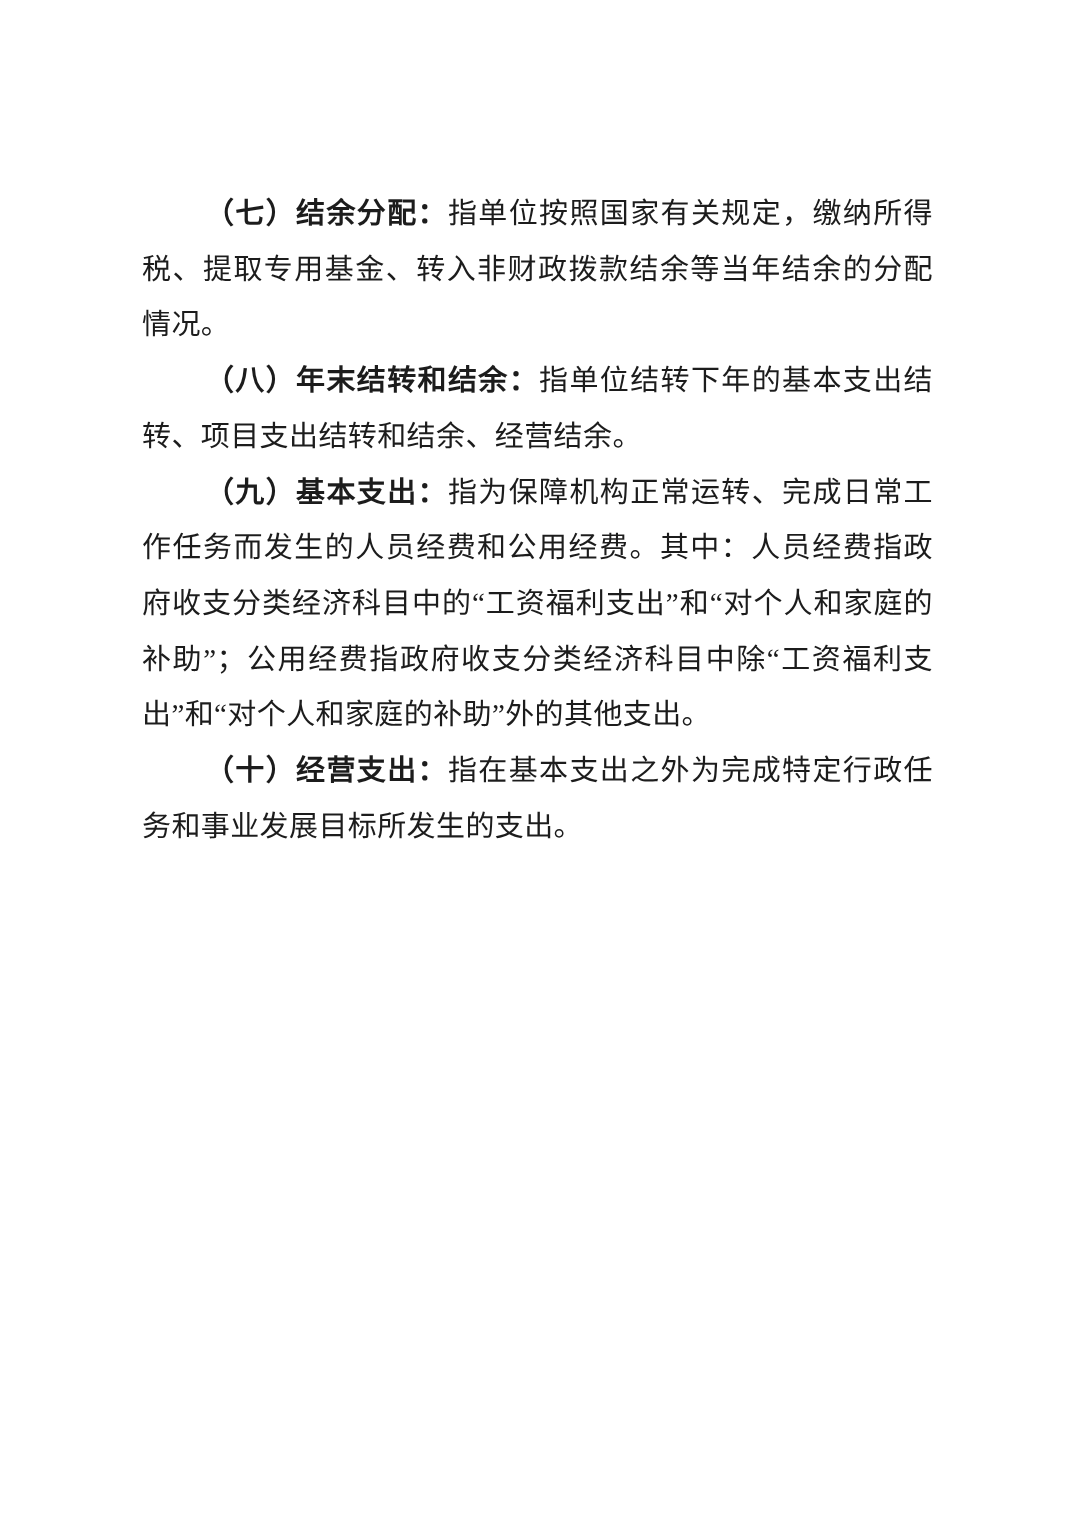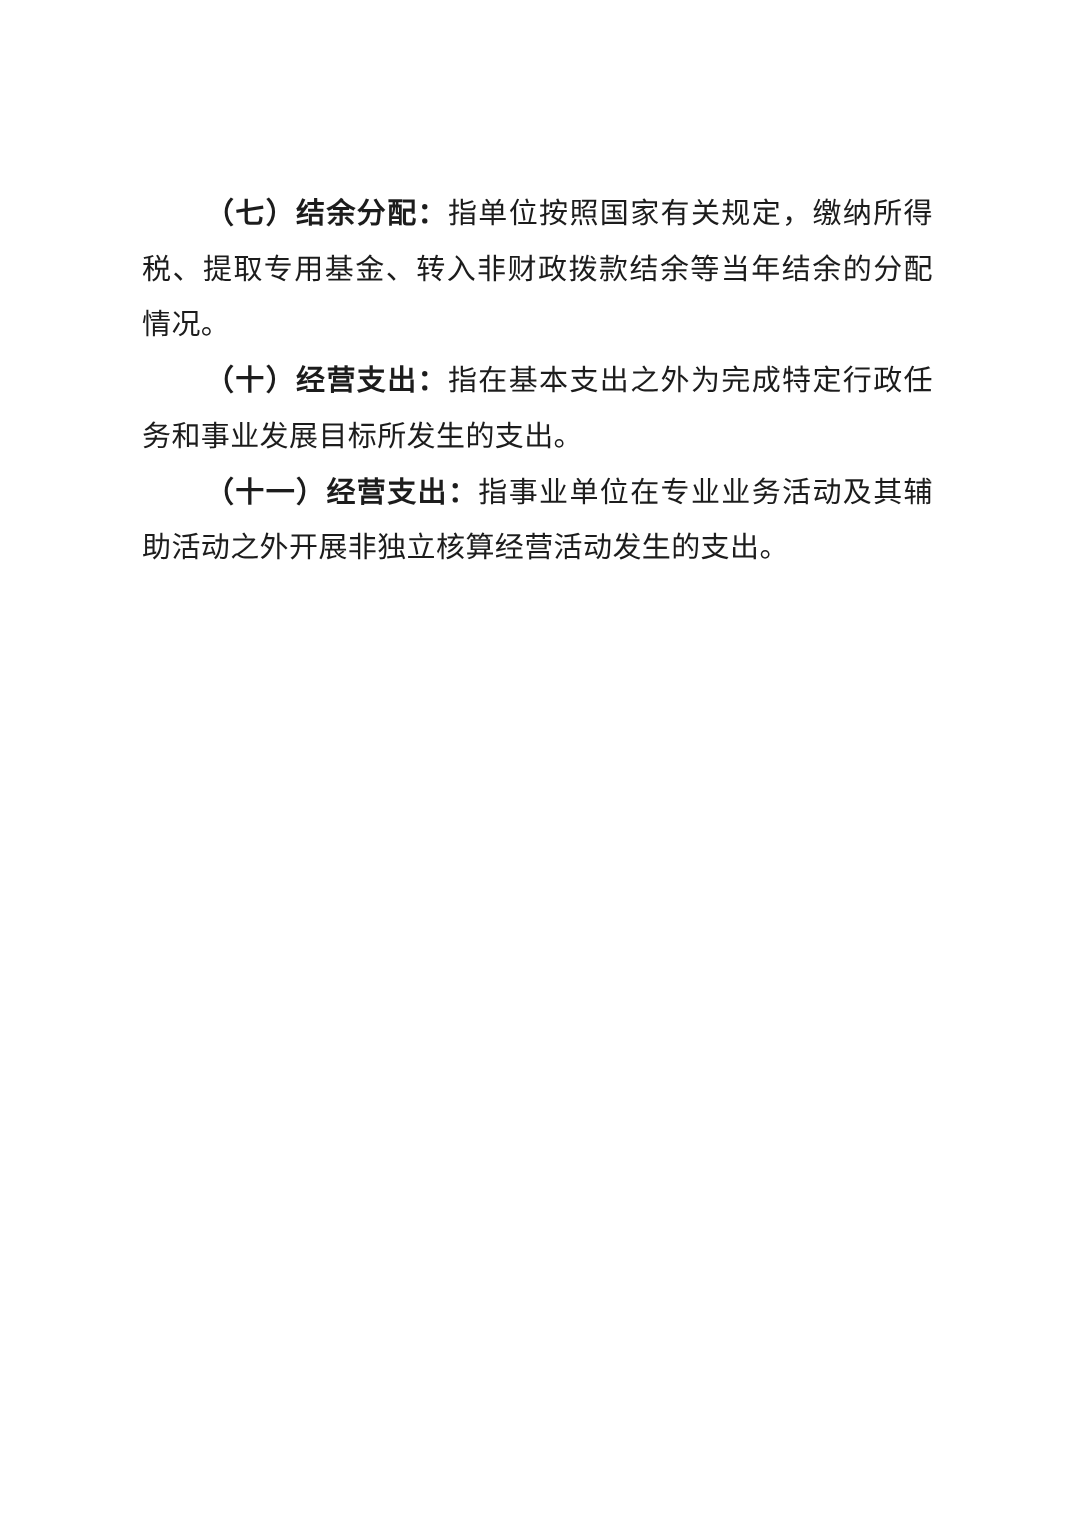--- a/index.html
+++ b/index.html
@@ -40,21 +40,22 @@
   }
 </style>
 </head>
 <body>
 
 <div class="page">
   <div class="textblock">
 
     <p class="para"><span class="indent"></span><span class="lead">（七）结余分配：</span><span class="body">指单位按照国家有关规定，缴纳所得税、提取专用基金、转入非财政拨款结余等当年结余的分配情况。</span></p>
 
+    <p class="para"><span class="indent"></span><span class="lead">（八）年末结转和结余：</span><span class="body">指单位结转下年的基本支出结转、项目支出结转和结余、经营结余。</span></p>
 
+    <p class="para"><span class="indent"></span><span class="lead">（九）基本支出：</span><span class="body">指为保障机构正常运转、完成日常工作任务而发生的人员经费和公用经费。其中：人员经费指政府收支分类经济科目中的“工资福利支出”和“对个人和家庭的补助”；公用经费指政府收支分类经济科目中除“工资福利支出”和“对个人和家庭的补助”外的其他支出。</span></p>
 
     <p class="para"><span class="indent"></span><span class="lead">（十）经营支出：</span><span class="body">指在基本支出之外为完成特定行政任务和事业发展目标所发生的支出。</span></p>
 
-    <p class="para"><span class="indent"></span><span class="lead">（十一）经营支出：</span><span class="body">指事业单位在专业业务活动及其辅助活动之外开展非独立核算经营活动发生的支出。</span></p>
 
 
   </div>
 </div>
 
 </body></html>

